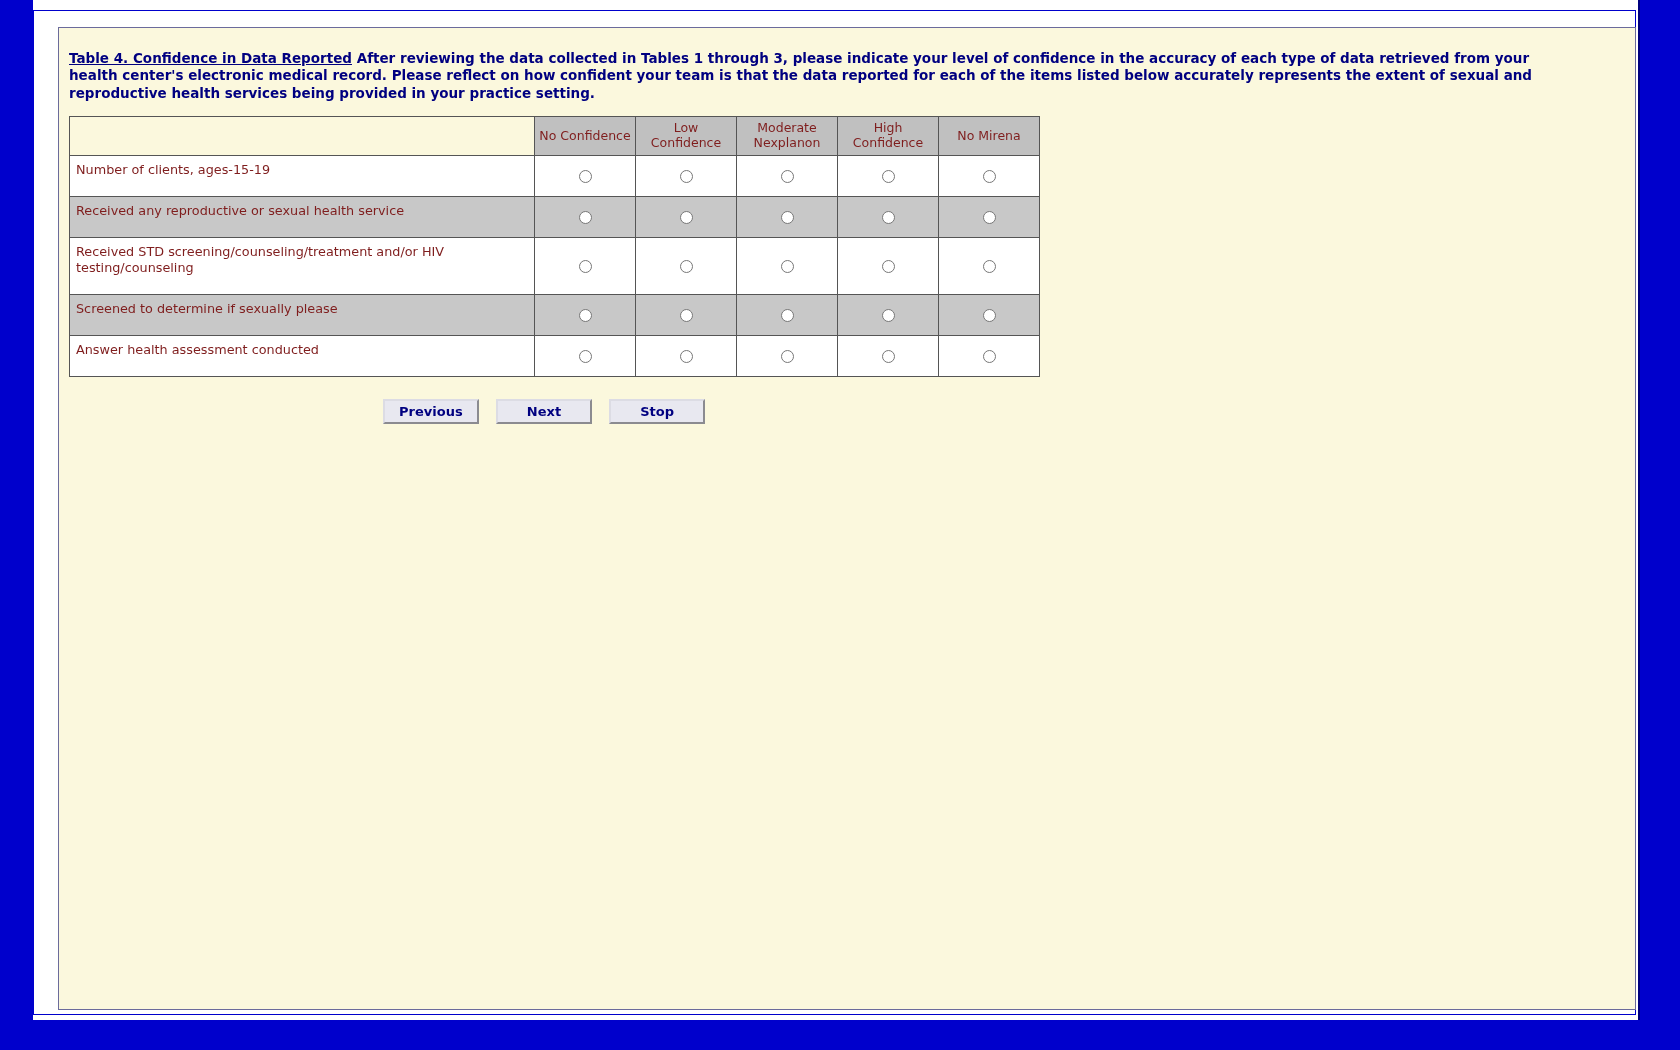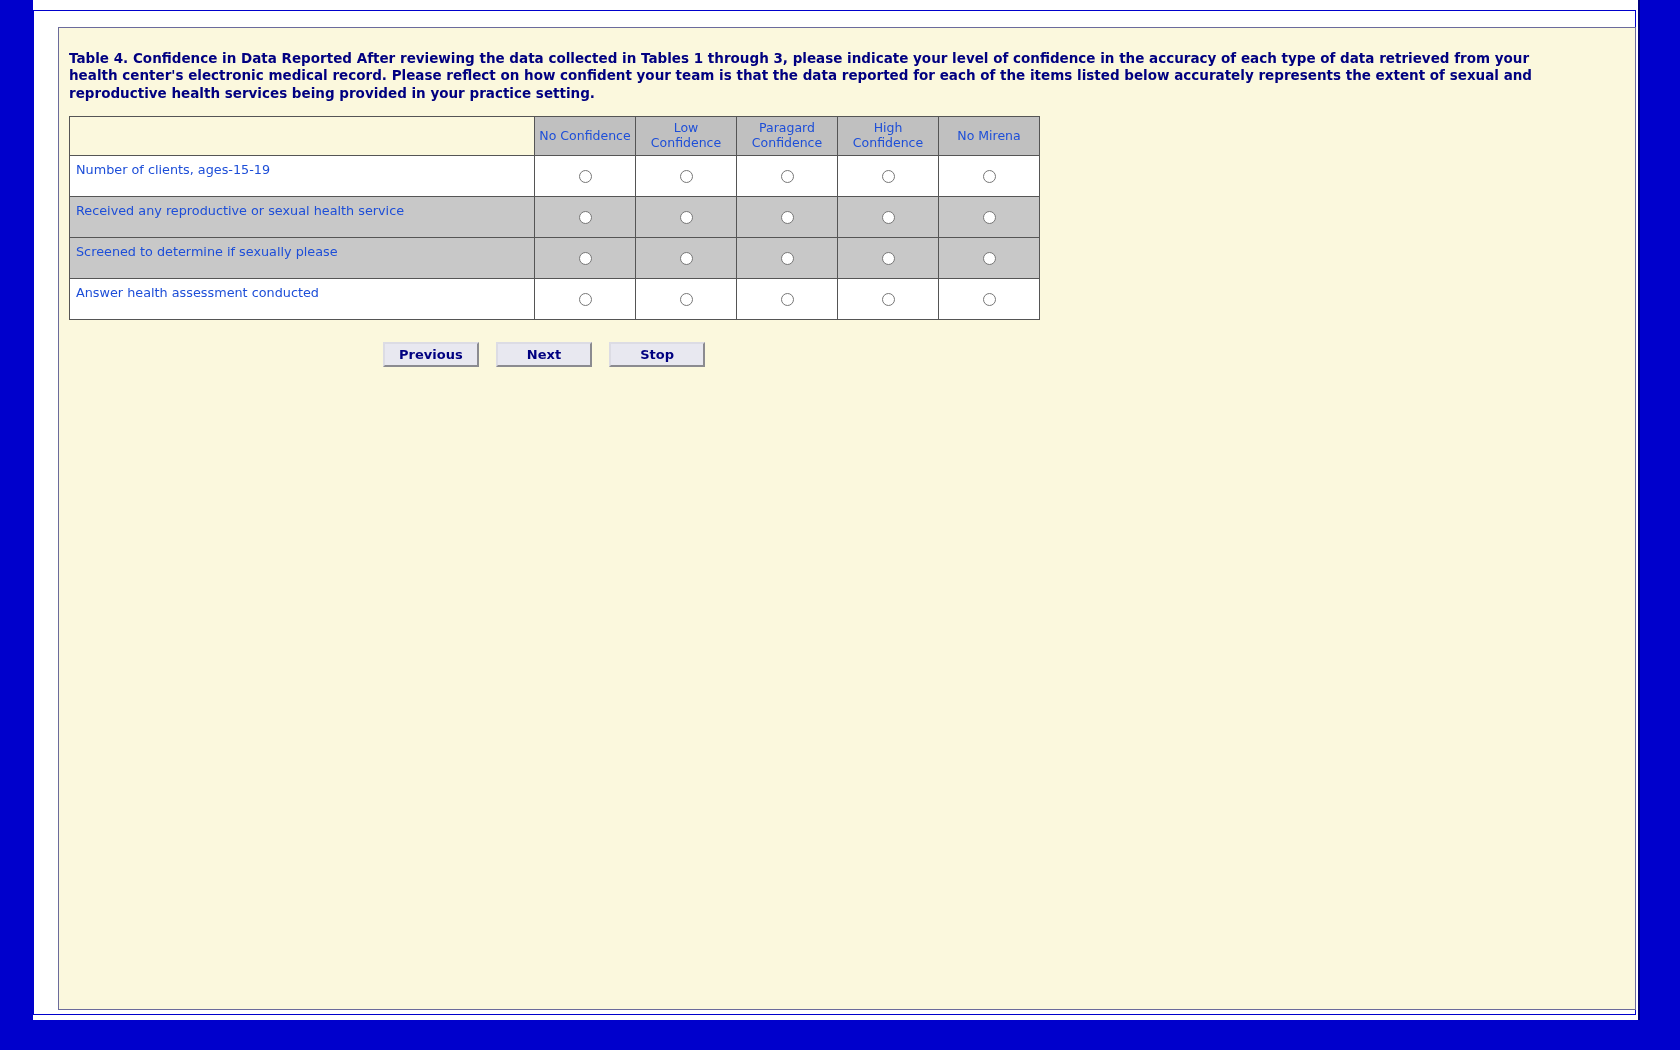--- a/index.html
+++ b/index.html
@@ -43,32 +43,33 @@
   }
   .intro {
     margin: 22px 0 0 10px;
     width: 1500px;
     font-size: 13.5px;
     color: #000080;
     line-height: 1.28;
     font-weight: bold;
   }
   .intro .tbl-title {
+    text-decoration: underline;
     color: #000080;
     font-weight: bold;
   }
   .intro .body-text {
     font-weight: bold;
   }
   table.survey {
     margin-left: 10px;
     margin-top: 14px;
     border-collapse: collapse;
     font-size: 13px;
-    color: #1d4ed8;
+    color: #7f1d1d;
   }
   table.survey td, table.survey th {
     border: 1px solid #555555;
     vertical-align: middle;
   }
   th.colhead {
     background: #c0c0c0;
     font-weight: normal;
     font-size: 12.5px;
     width: 92px;
@@ -166,21 +167,21 @@
   <div class="intro">
     <span class="tbl-title">Table 4. Confidence in Data Reported</span><span class="body-text"> After reviewing the data collected in Tables 1 through 3, please indicate your level of confidence in the accuracy of each type of data retrieved from your health center's electronic medical record. Please reflect on how confident your team is that the data reported for each of the items listed below accurately represents the extent of sexual and reproductive health services being provided in your practice setting.</span>
   </div>
 
   <table class="survey">
     <thead>
       <tr>
         <th class="blankhead"></th>
         <th class="colhead">No Confidence</th>
         <th class="colhead">Low Confidence</th>
-        <th class="colhead">Paragard Confidence</th>
+        <th class="colhead">Moderate Nexplanon</th>
         <th class="colhead">High Confidence</th>
         <th class="colhead">No Mirena</th>
       </tr>
     </thead>
     <tbody>
 
       <tr>
         <td class="qcell">Number of clients, ages-15-19</td>
         <td class="optcell"><span class="radio"></span></td>
         <td class="optcell"><span class="radio"></span></td>
@@ -191,20 +192,28 @@
 
       <tr class="shaded">
         <td class="qcell">Received any reproductive or sexual health service</td>
         <td class="optcell"><span class="radio"></span></td>
         <td class="optcell"><span class="radio"></span></td>
         <td class="optcell"><span class="radio"></span></td>
         <td class="optcell"><span class="radio"></span></td>
         <td class="optcell"><span class="radio"></span></td>
       </tr>
 
+      <tr>
+        <td class="qcell">Received STD screening/counseling/treatment and/or HIV testing/counseling</td>
+        <td class="optcell"><span class="radio"></span></td>
+        <td class="optcell"><span class="radio"></span></td>
+        <td class="optcell"><span class="radio"></span></td>
+        <td class="optcell"><span class="radio"></span></td>
+        <td class="optcell"><span class="radio"></span></td>
+      </tr>
 
       <tr class="shaded">
         <td class="qcell">Screened to determine if sexually please</td>
         <td class="optcell"><span class="radio"></span></td>
         <td class="optcell"><span class="radio"></span></td>
         <td class="optcell"><span class="radio"></span></td>
         <td class="optcell"><span class="radio"></span></td>
         <td class="optcell"><span class="radio"></span></td>
       </tr>
 

